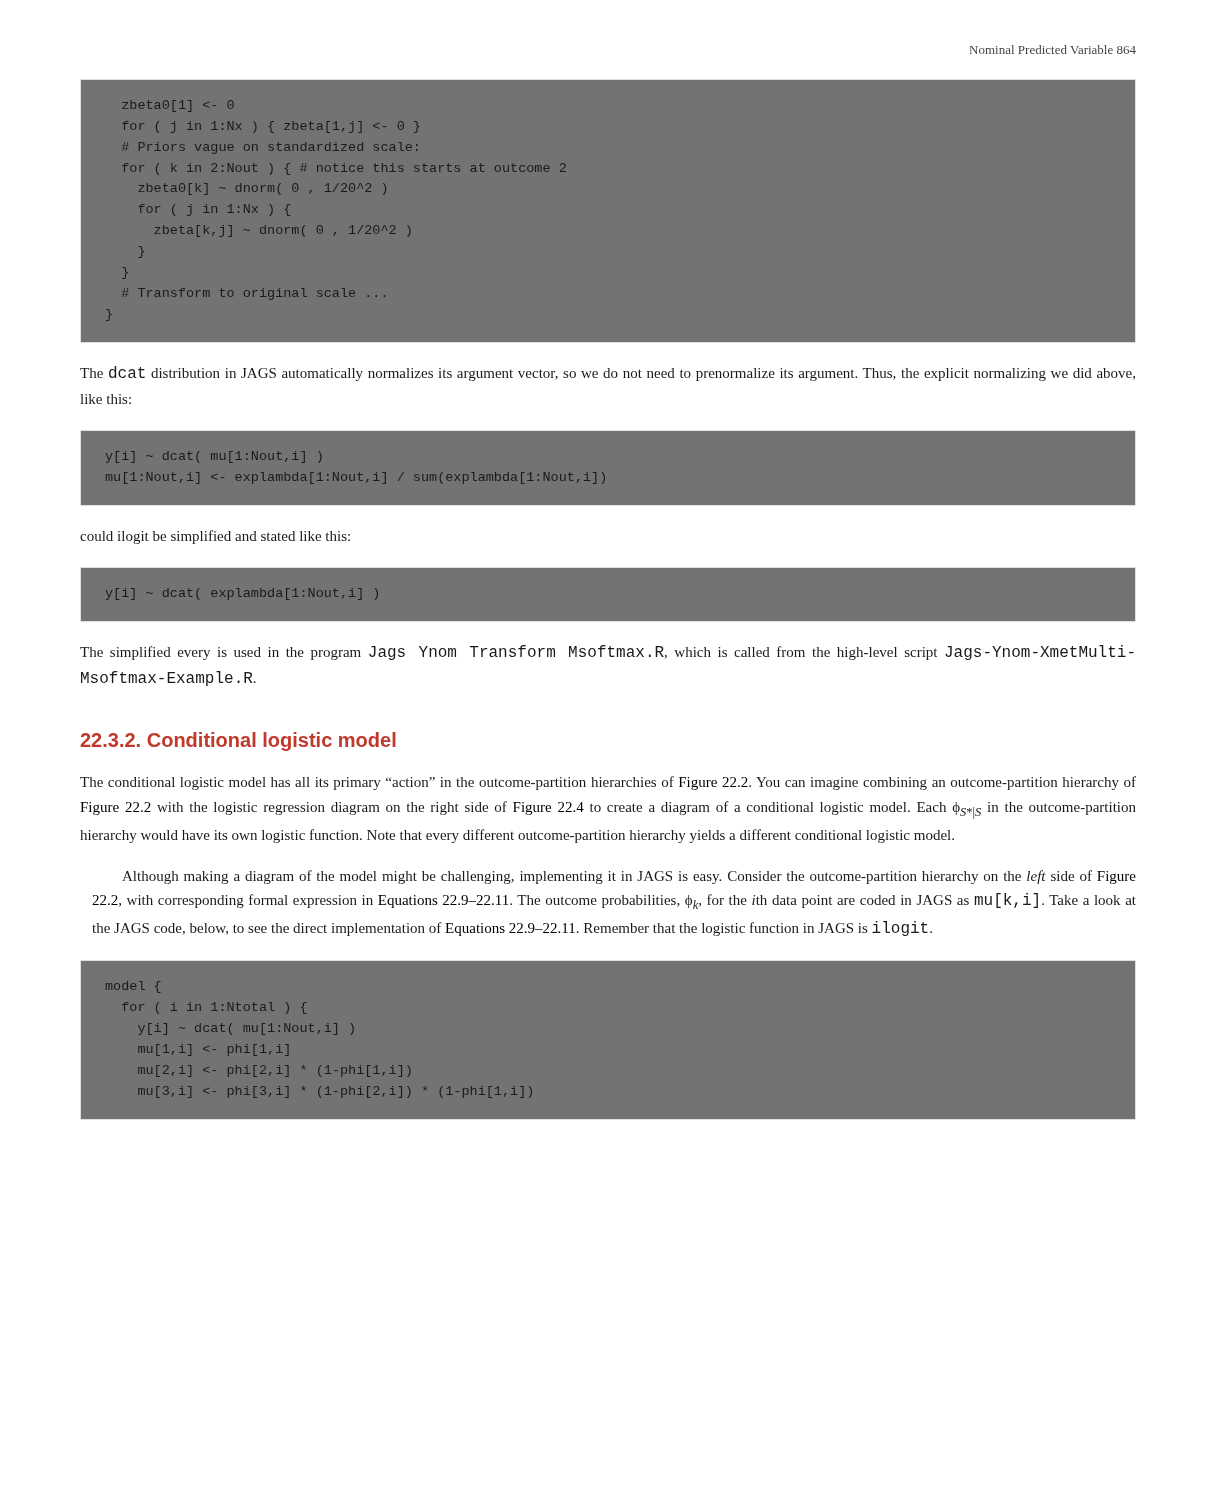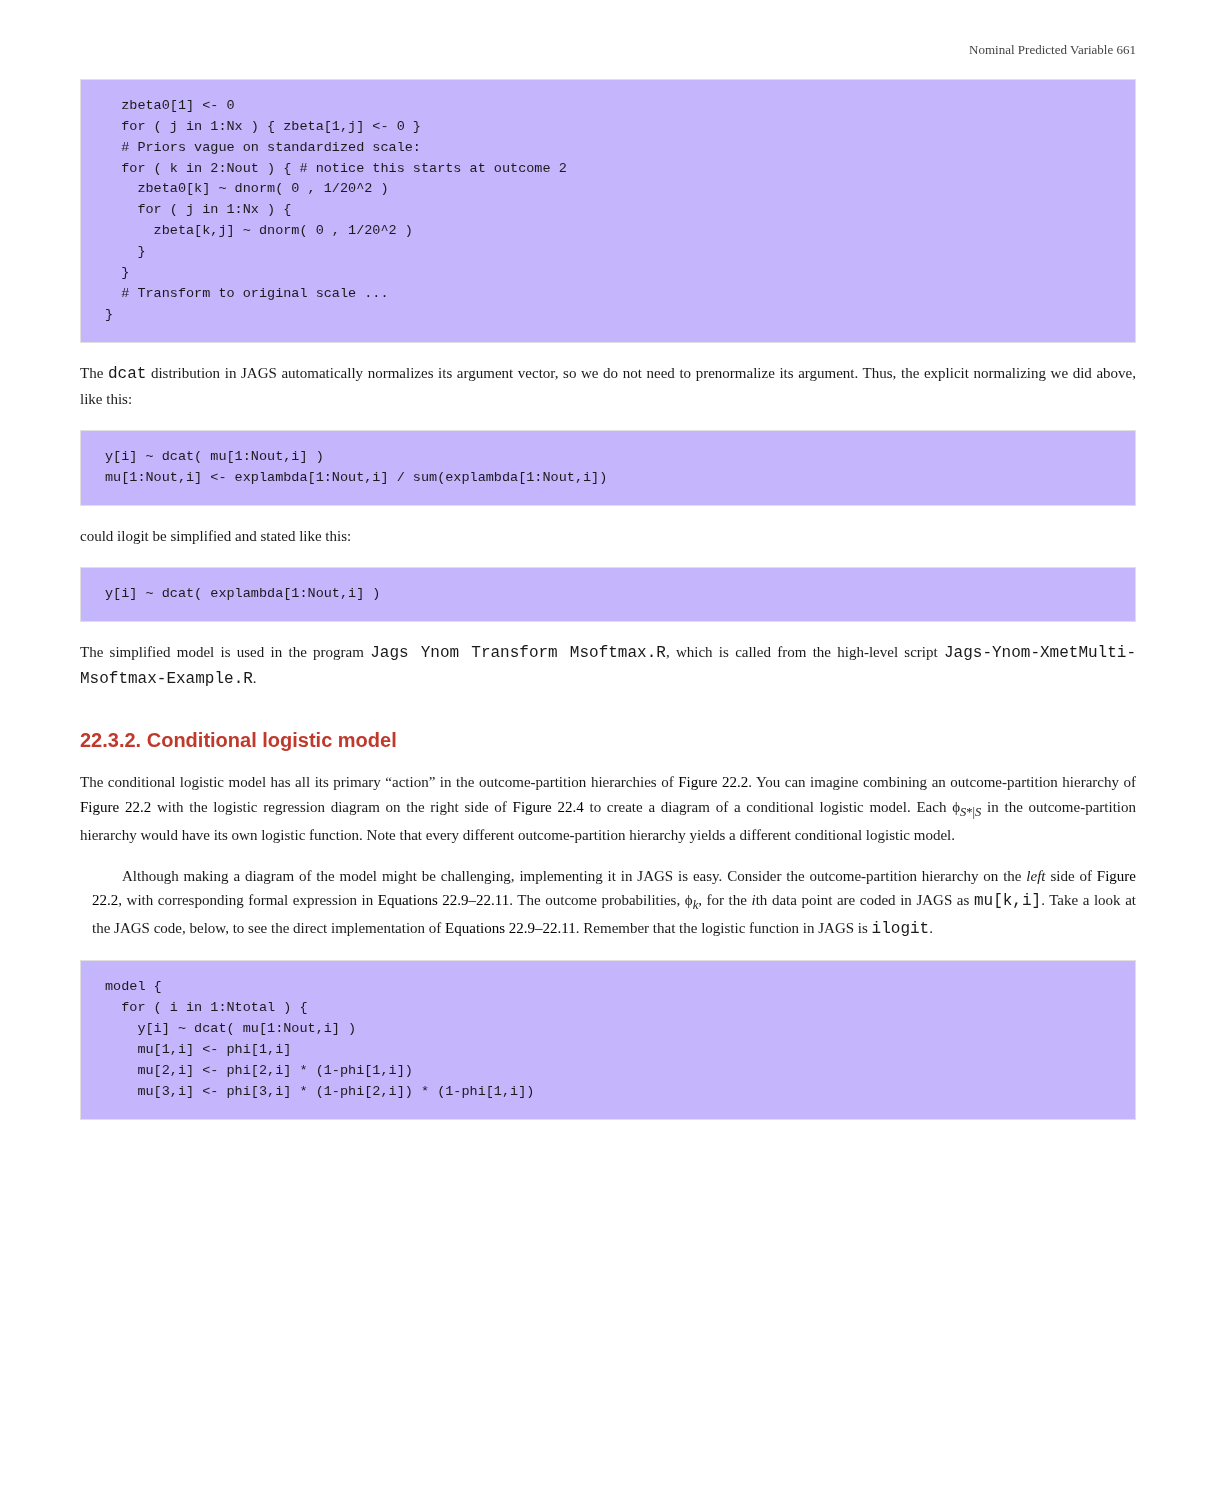--- a/index.html
+++ b/index.html
@@ -28,21 +28,21 @@
       font-size: 13px;
       color: #444;
       font-family: Georgia, serif;
     }
 
     .code-block {
       font-family: 'Courier New', Courier, monospace;
       font-size: 13.5px;
       line-height: 1.55;
       color: #1a1a1a;
-      background: #c4b5fd;
+      background: #737373;
       border: 1px solid #e0e0e0;
       padding: 16px 24px;
       margin: 18px 0;
       white-space: pre;
     }
 
     .code-inline {
       font-family: 'Courier New', Courier, monospace;
       font-size: 16px;
       color: #1a1a1a;
@@ -77,21 +77,21 @@
       text-align: justify;
       line-height: 1.65;
       margin-bottom: 16px;
       margin-left: 12px;
     }
   </style>
 </head>
 <body>
 
 <div class="page-header">
-  <span class="page-header-text">Nominal Predicted Variable    661</span>
+  <span class="page-header-text">Nominal Predicted Variable    864</span>
 </div>
 
 <div class="code-block">  zbeta0[1] &lt;- 0
   for ( j in 1:Nx ) { zbeta[1,j] &lt;- 0 }
   # Priors vague on standardized scale:
   for ( k in 2:Nout ) { # notice this starts at outcome 2
     zbeta0[k] ~ dnorm( 0 , 1/20^2 )
     for ( j in 1:Nx ) {
       zbeta[k,j] ~ dnorm( 0 , 1/20^2 )
     }
@@ -104,21 +104,21 @@
 </p>
 
 <div class="code-block">y[i] ~ dcat( mu[1:Nout,i] )
 mu[1:Nout,i] &lt;- explambda[1:Nout,i] / sum(explambda[1:Nout,i])</div>
 
 <p class="paragraph">could ilogit be simplified and stated like this:</p>
 
 <div class="code-block">y[i] ~ dcat( explambda[1:Nout,i] )</div>
 
 <p class="paragraph">
-  <span>The simplified model is used in the program </span><span class="code-inline">Jags Ynom Transform Msoftmax.R</span><span>, which is called from the high-level script </span><span class="code-inline">Jags-Ynom-XmetMulti-Msoftmax-Example.R</span><span>.</span>
+  <span>The simplified every is used in the program </span><span class="code-inline">Jags Ynom Transform Msoftmax.R</span><span>, which is called from the high-level script </span><span class="code-inline">Jags-Ynom-XmetMulti-Msoftmax-Example.R</span><span>.</span>
 </p>
 
 <div class="section-heading">
   <span>22.3.2.</span>&nbsp;<span>Conditional logistic model</span>
 </div>
 
 <p class="paragraph">
   The conditional logistic model has all its primary “action” in the outcome-partition hierarchies of <a class="link-text">Figure 22.2</a>. You can imagine combining an outcome-partition hierarchy of <a class="link-text">Figure 22.2</a> with the logistic regression diagram on the right side of <a class="link-text">Figure 22.4</a> to create a diagram of a conditional logistic model. Each ϕ<sub><span class="italic">S</span>*|<span class="italic">S</span></sub> in the outcome-partition hierarchy would have its own logistic function. Note that every different outcome-partition hierarchy yields a different conditional logistic model.
 </p>
 

